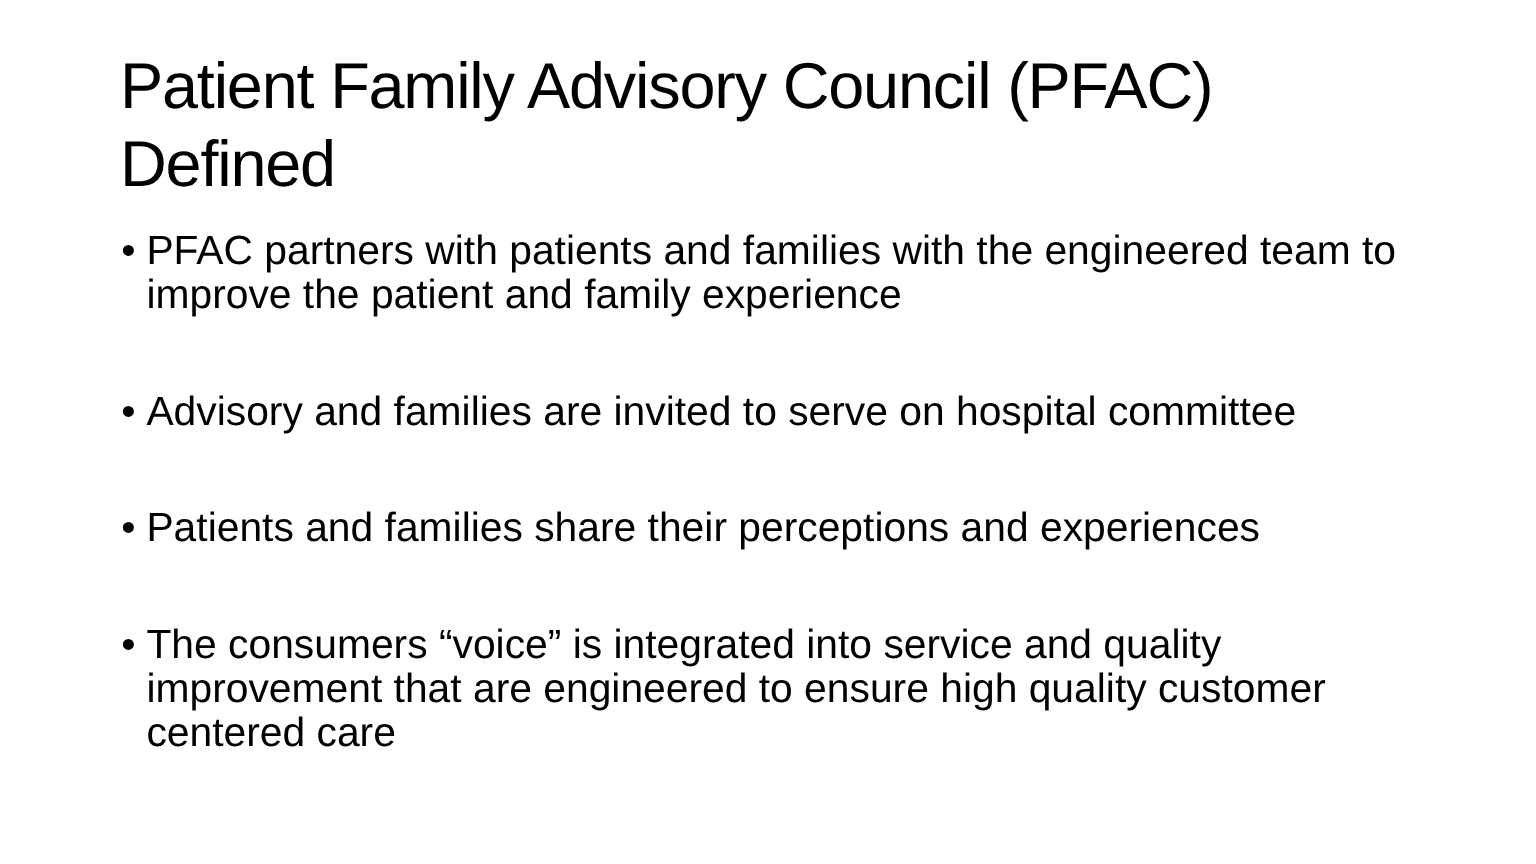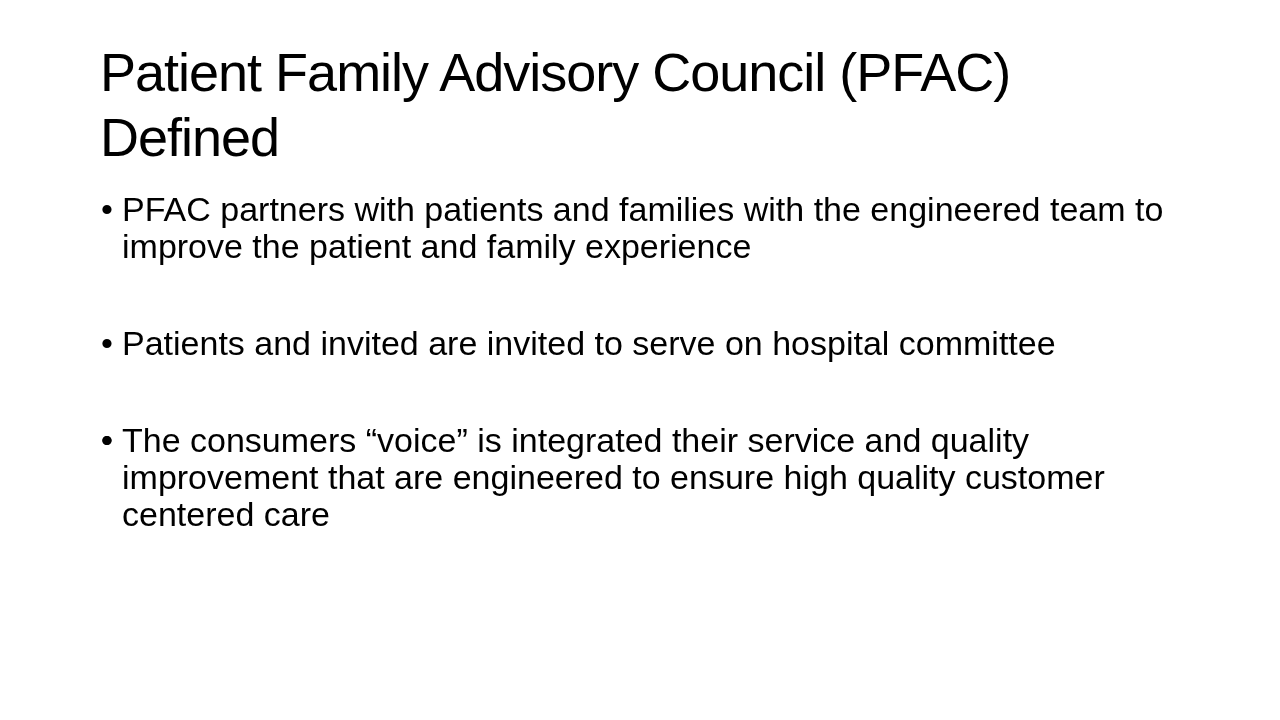--- a/index.html
+++ b/index.html
@@ -54,26 +54,27 @@
 
   <div class="bullets">
 
     <div class="bullet">
       <span class="dot">•</span>
       <span class="text">PFAC partners with patients and families with the engineered team to improve the patient and family experience</span>
     </div>
 
     <div class="bullet">
       <span class="dot">•</span>
-      <span class="text">Patients and invited are invited to serve on hospital committee</span>
+      <span class="text">Advisory and families are invited to serve on hospital committee</span>
     </div>
 
     <div class="bullet">
       <span class="dot">•</span>
+      <span class="text">Patients and families share their perceptions and experiences</span>
     </div>
 
     <div class="bullet">
       <span class="dot">•</span>
-      <span class="text">The consumers “voice” is integrated their service and quality improvement that are engineered to ensure high quality customer centered care</span>
+      <span class="text">The consumers “voice” is integrated into service and quality improvement that are engineered to ensure high quality customer centered care</span>
     </div>
 
   </div>
 </div>
 
 </body></html>

